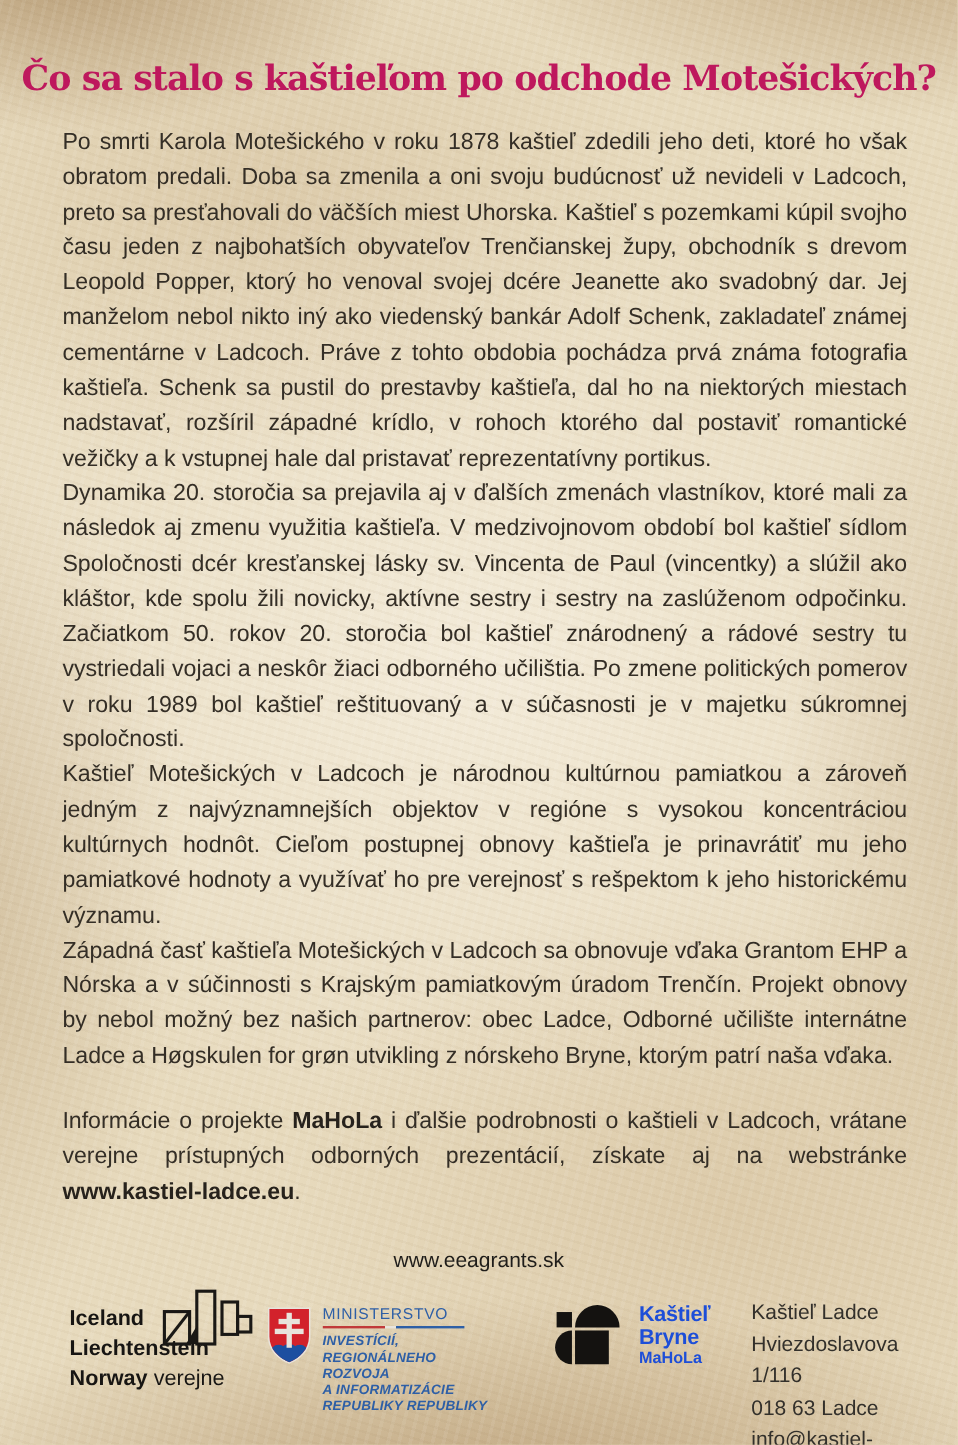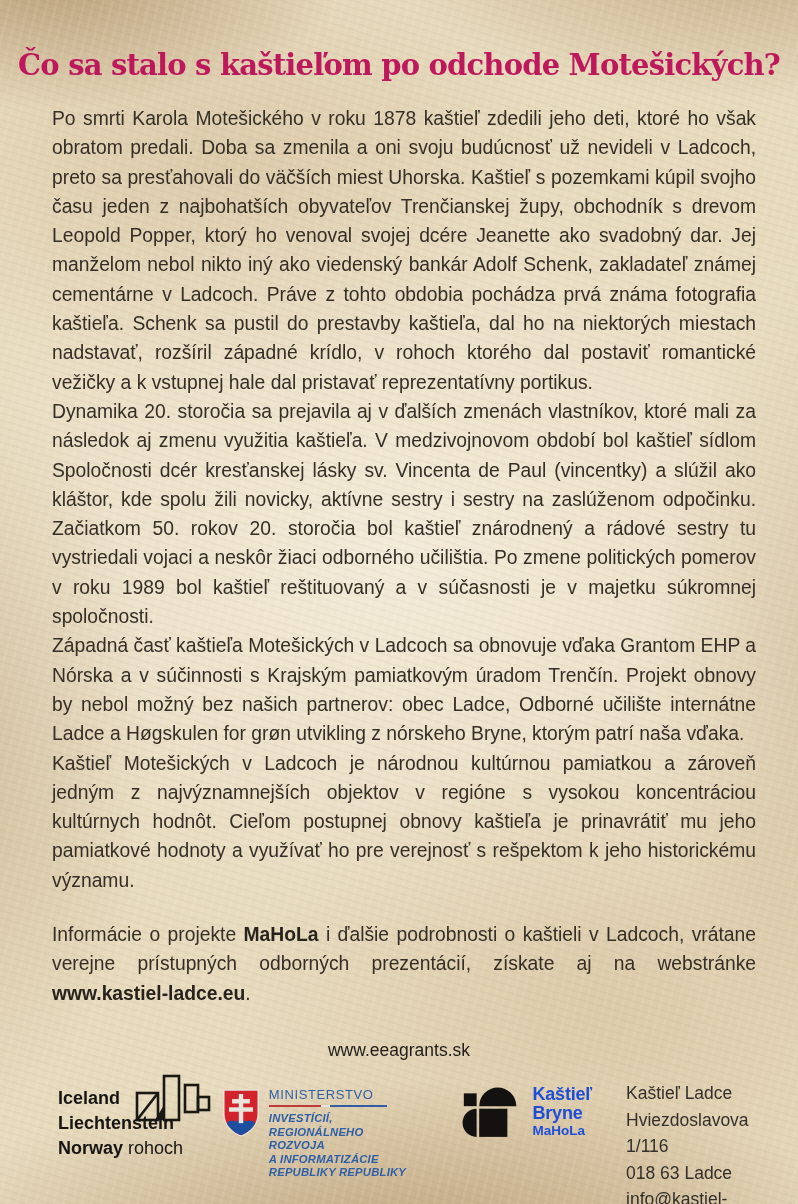--- a/index.html
+++ b/index.html
@@ -79,22 +79,22 @@
   .contact-block{ margin-left:34px; padding-top:8px; font-size:17.5px; line-height:26.5px; color:#33302b; }
 </style>
 </head>
 <body>
 
 <h1 class="page-title">Čo sa stalo s kaštieľom po odchode Motešických?</h1>
 
 <div class="body-text">
   <p>Po smrti Karola Motešického v roku 1878 kaštieľ zdedili jeho deti, ktoré ho však obratom predali. Doba sa zmenila a oni svoju budúcnosť už nevideli v Ladcoch, preto sa presťahovali do väčších miest Uhorska. Kaštieľ s pozemkami kúpil svojho času jeden z najbohatších obyvateľov Trenčianskej župy, obchodník s drevom Leopold Popper, ktorý ho venoval svojej dcére Jeanette ako svadobný dar. Jej manželom nebol nikto iný ako viedenský bankár Adolf Schenk, zakladateľ známej cementárne v Ladcoch. Práve z tohto obdobia pochádza prvá známa fotografia kaštieľa. Schenk sa pustil do prestavby kaštieľa, dal ho na niektorých miestach nadstavať, rozšíril západné krídlo, v rohoch ktorého dal postaviť romantické vežičky a k vstupnej hale dal pristavať reprezentatívny portikus.</p>
   <p>Dynamika 20. storočia sa prejavila aj v ďalších zmenách vlastníkov, ktoré mali za následok aj zmenu využitia kaštieľa. V medzivojnovom období bol kaštieľ sídlom Spoločnosti dcér kresťanskej lásky sv. Vincenta de Paul (vincentky) a slúžil ako kláštor, kde spolu žili novicky, aktívne sestry i sestry na zaslúženom odpočinku. Začiatkom 50. rokov 20. storočia bol kaštieľ znárodnený a rádové sestry tu vystriedali vojaci a neskôr žiaci odborného učilištia. Po zmene politických pomerov v roku 1989 bol kaštieľ reštituovaný a v súčasnosti je v majetku súkromnej spoločnosti.</p>
+  <p>Kaštieľ Motešických v Ladcoch je národnou kultúrnou pamiatkou a zároveň jedným z najvýznamnejších objektov v regióne s vysokou koncentráciou kultúrnych hodnôt. Cieľom postupnej obnovy kaštieľa je prinavrátiť mu jeho pamiatkové hodnoty a využívať ho pre verejnosť s rešpektom k jeho historickému významu.</p>
   <p>Západná časť kaštieľa Motešických v Ladcoch sa obnovuje vďaka Grantom EHP a Nórska a v súčinnosti s Krajským pamiatkovým úradom Trenčín. Projekt obnovy by nebol možný bez našich partnerov: obec Ladce, Odborné učilište internátne Ladce a Høgskulen for grøn utvikling z nórskeho Bryne, ktorým patrí naša vďaka.</p>
-  <p>Kaštieľ Motešických v Ladcoch je národnou kultúrnou pamiatkou a zároveň jedným z najvýznamnejších objektov v regióne s vysokou koncentráciou kultúrnych hodnôt. Cieľom postupnej obnovy kaštieľa je prinavrátiť mu jeho pamiatkové hodnoty a využívať ho pre verejnosť s rešpektom k jeho historickému významu.</p>
   <p class="spaced"><span>Informácie o projekte </span><b>MaHoLa</b><span> i ďalšie podrobnosti o kaštieli v Ladcoch, vrátane verejne prístupných odborných prezentácií, získate aj na webstránke </span><b>www.kastiel-ladce.eu</b><span>.</span></p>
 </div>
 
 <div class="eeagrants-line">www.eeagrants.sk</div>
 
 <div class="footer">
 
   <div class="eea-block">
     <span class="eea-glyph">
       <svg width="78" height="58" viewBox="0 0 78 58">
@@ -103,21 +103,21 @@
           <path d="M3,48 L24,21"></path>
           <rect x="30" y="4" width="15" height="44"></rect>
           <rect x="51" y="13" width="13" height="27"></rect>
           <rect x="64" y="25" width="11" height="13"></rect>
         </g>
         <polygon points="30,48 21,48 30,33" fill="#1a1815"></polygon>
       </svg>
     </span>
     <div class="line">Iceland</div>
     <div class="line">Liechtenstein</div>
-    <div class="line"><span>Norway</span><span class="reg"> rohoch</span></div>
+    <div class="line"><span>Norway</span><span class="reg"> verejne</span></div>
   </div>
 
   <div class="ministry-block">
     <span class="coat">
       <svg width="38" height="50" viewBox="0 0 60 78">
         <defs>
           <clipPath id="shieldClip">
             <path d="M4,4 H56 V40 C56,58 43,69 30,74 C17,69 4,58 4,40 Z"></path>
           </clipPath>
         </defs>

